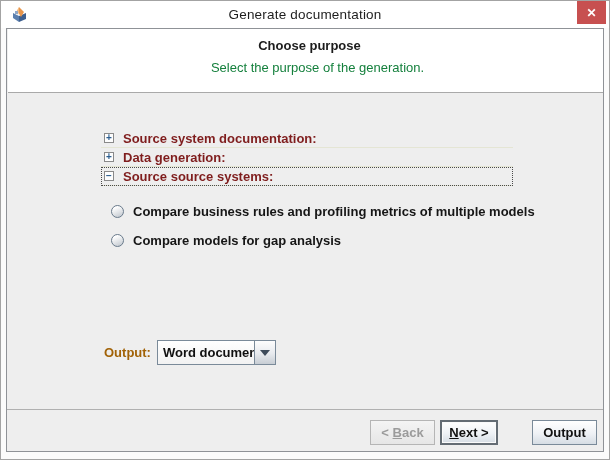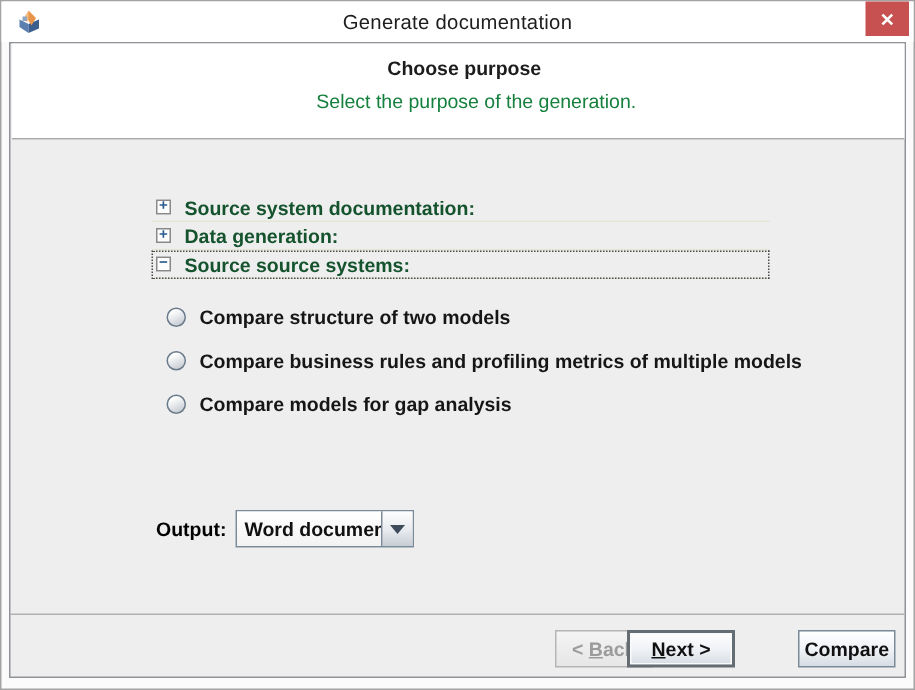--- a/index.html
+++ b/index.html
@@ -49,36 +49,36 @@
     border-bottom:1px solid #e4e5d4; cursor:default;
   }
   .tree-row.focused { outline:1px dotted #4a4a4a; outline-offset:-1px; }
   .toggle {
     width:10px; height:10px; margin:0 9px 0 3px; flex:0 0 auto;
     border:1px solid #898989; background:#fdfdfd;
     display:flex; align-items:center; justify-content:center;
     font-size:10px; line-height:8px; font-weight:bold; color:#2b5d8f;
     cursor:pointer;
   }
-  .tree-label { font-size:13px; font-weight:bold; color:#14532d; white-space:nowrap; }
+  .tree-label { font-size:13px; font-weight:bold; color:#7f1d1d; white-space:nowrap; }
 
   
   .radios { position:absolute; left:104px; top:173px; }
   .radio-row { height:19px; display:flex; align-items:center; margin-bottom:10px; cursor:default; }
   .radio-circle {
     width:13px; height:13px; border-radius:50%; flex:0 0 auto;
     border:1px solid #697a8b;
     background:linear-gradient(155deg,#fefefe 20%,#c2c8cf 95%);
     margin-right:9px; cursor:pointer;
   }
   .radio-label { font-size:13px; font-weight:bold; color:#161616; white-space:nowrap; }
 
   
   .output-row { position:absolute; left:97px; top:311px; height:25px; display:flex; align-items:center; }
-  .output-label { font-size:13px; font-weight:bold; color:#000000; margin-right:6px; }
+  .output-label { font-size:13px; font-weight:bold; color:#a16207; margin-right:6px; }
   .combo {
     width:119px; height:25px; display:flex;
     border:1px solid #7a8a99; background:#ffffff; cursor:pointer;
   }
   .combo-value {
     flex:1; display:flex; align-items:center; padding-left:5px;
     font-size:13px; font-weight:bold; color:#111111;
     background:linear-gradient(#ffffff,#f2f2f2);
     white-space:nowrap; overflow:hidden;
   }
@@ -100,21 +100,21 @@
     display:flex; align-items:center; justify-content:center;
     font-family:"Liberation Sans", sans-serif;
     font-size:13px; font-weight:bold; color:#111111;
     border:1px solid #7a8a99;
     background:linear-gradient(#ffffff 0%,#eef1f5 55%,#d6dde4 100%);
     cursor:pointer;
   }
   .btn .mn { text-decoration:underline; }
   .btn-back { left:363px; width:65px; color:#9b9b9b; border-color:#b5b5b5;
     background:linear-gradient(#f4f4f4,#e6e6e6); cursor:default; }
-  .btn-next { left:411px; width:72px; border:2px solid #646c74;
+  .btn-next { left:433px; width:58px; border:2px solid #646c74;
     box-shadow:inset 0 0 0 1px #fafafa; }
   .btn-cancel { left:525px; width:65px; }
 </style>
 </head>
 <body>
 
 <div class="window">
 
   <div class="titlebar">
     <svg class="app-icon" viewBox="0 0 17 17">
@@ -148,24 +148,20 @@
       </div>
       <div class="tree-row focused">
         <span class="toggle">−</span>
         <span class="tree-label">Source source systems:</span>
       </div>
     </div>
 
     <div class="radios">
       <div class="radio-row">
         <span class="radio-circle"></span>
-        <span class="radio-label">Compare structure of two models</span>
-      </div>
-      <div class="radio-row">
-        <span class="radio-circle"></span>
         <span class="radio-label">Compare business rules and profiling metrics of multiple models</span>
       </div>
       <div class="radio-row">
         <span class="radio-circle"></span>
         <span class="radio-label">Compare models for gap analysis</span>
       </div>
     </div>
 
     <div class="output-row">
       <span class="output-label">Output:</span>
@@ -179,17 +175,17 @@
 
     <div class="bottom-separator"></div>
 
     <div class="btn btn-back">
       <span><span>&lt; </span><span class="mn">B</span><span>ack</span></span>
     </div>
     <div class="btn btn-next">
       <span><span></span><span class="mn">N</span><span>ext &gt;</span></span>
     </div>
     <div class="btn btn-cancel">
-      <span>Compare</span>
+      <span>Output</span>
     </div>
 
   </div>
 </div>
 
 </body></html>

